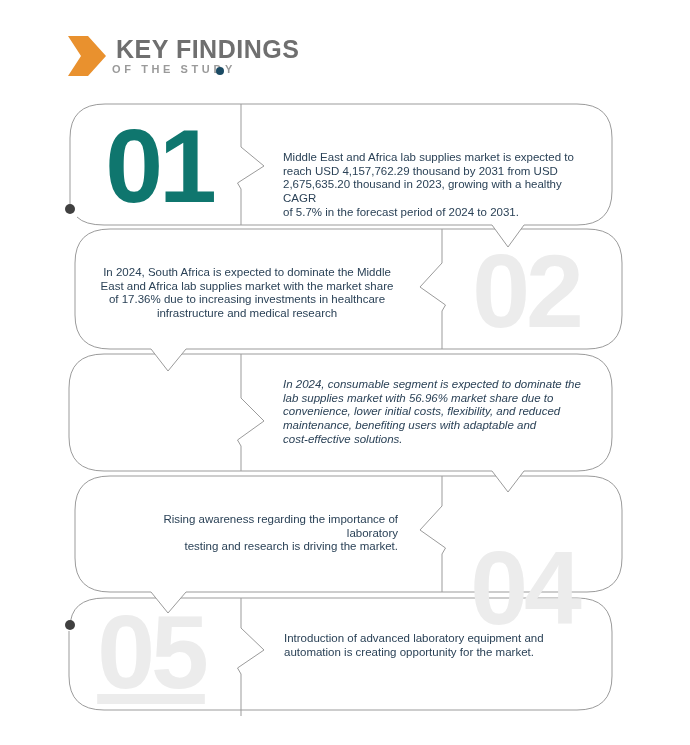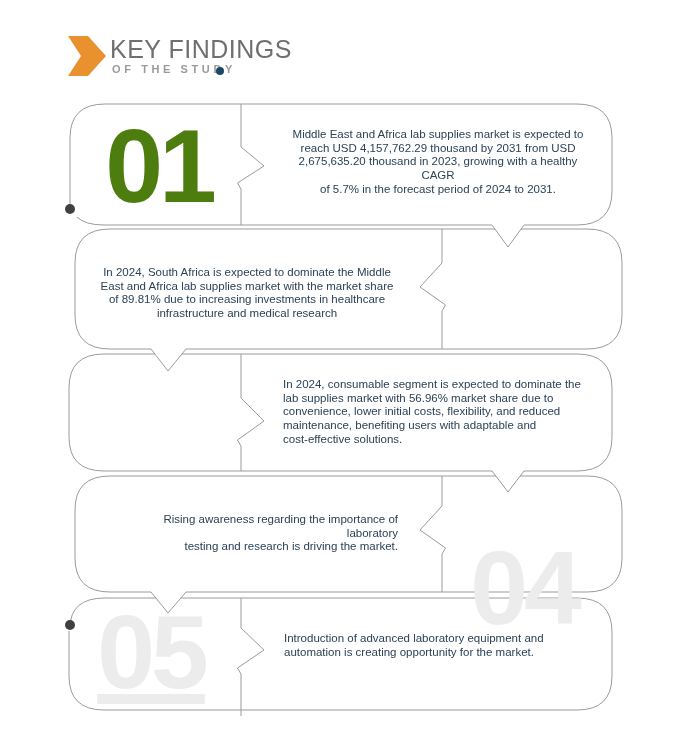--- a/index.html
+++ b/index.html
@@ -3,22 +3,22 @@
 <meta charset="utf-8">
 <style>
   html,body { margin:0; padding:0; background:#ffffff; }
   .stage {
     position:relative; width:690px; height:745px; background:#ffffff;
     font-family:"Liberation Sans", sans-serif; overflow:hidden;
   }
   
   .hdr-arrow { position:absolute; left:67px; top:34px; }
   .hdr-title {
-    position:absolute; left:110px; top:35px;
-    font-size:25px; font-weight:normal; letter-spacing:0.5px;
+    position:absolute; left:116px; top:35px;
+    font-size:25px; font-weight:bold; letter-spacing:0.5px;
   }
   .hdr-sub {
     position:absolute; left:112px; top:63px;
     font-size:11px; font-weight:bold; letter-spacing:3.6px;
   }
   .hdr-dot {
     position:absolute; left:216px; top:67px;
     width:8px; height:8px; border-radius:50%;
   }
   
@@ -31,21 +31,21 @@
   .n1 { left:96px;  top:116px; width:126px; height:100px; }
   .n2 { left:460px; top:241px; width:132px; height:100px; }
   .n3 { left:88px;  top:362px; width:126px; height:100px; }
   .n4 { left:458px; top:494px; width:132px; height:100px; }
   .n5 { left:88px;  top:602px; width:126px; height:100px;text-decoration:underline; }
   
   .txt {
     position:absolute; z-index:2; font-size:11.5px; line-height:13.7px;
     white-space:pre-line;
   }
-  .t1 { left:283px; top:128px; width:310px; text-align:center; }
+  .t1 { left:283px; top:151px; width:310px; text-align:left; }
   .t2 { left:97px;  top:266px; width:300px; text-align:center; }
   .t3 { left:283px; top:378px; width:320px; text-align:left; }
   .t4 { left:110px; top:513px; width:288px; text-align:right; }
   .t5 { left:284px; top:632px; width:300px; text-align:left; }
 </style>
 </head>
 <body>
 
 <div class="stage">
 
@@ -86,33 +86,34 @@
         <path d="M241,104 V147 L264,166 L237.5,183 L241,189 V225"></path>
       </g>
     </g>
 
     <g stroke="none" fill="#404040">
       <circle cx="70" cy="209" r="5"></circle>
       <circle cx="70" cy="625" r="5"></circle>
     </g>
   </svg>
 
-  <div class="num n1" style="color: #4d7c0f;">01</div>
+  <div class="num n1" style="color: #0f766e;">01</div>
+  <div class="num n2" style="color: rgb(236, 236, 236);">02</div>
   <div class="num n4" style="color: rgb(236, 236, 236); margin-top: 44px;">04</div>
   <div class="num n5" style="color: rgb(236, 236, 236);">05</div>
 
   <div class="txt t1" style="color: rgb(43, 66, 87);">Middle East and Africa lab supplies market is expected to
 reach USD 4,157,762.29 thousand by 2031 from USD
 2,675,635.20 thousand in 2023, growing with a healthy CAGR
 of 5.7% in the forecast period of 2024 to 2031.</div>
   <div class="txt t2" style="color: rgb(43, 66, 87);">In 2024, South Africa is expected to dominate the Middle
 East and Africa lab supplies market with the market share
-of 89.81% due to  increasing investments in healthcare
+of 17.36% due to  increasing investments in healthcare
 infrastructure and medical research</div>
-  <div class="txt t3" style="color: rgb(43, 66, 87);">In 2024, consumable segment is expected to dominate the
+  <div class="txt t3" style="color: rgb(43, 66, 87); font-style: italic;">In 2024, consumable segment is expected to dominate the
 lab supplies market with 56.96% market share due to
 convenience, lower initial costs, flexibility, and reduced
 maintenance, benefiting users with adaptable and
 cost-effective solutions.</div>
   <div class="txt t4" style="color: rgb(43, 66, 87);">Rising awareness regarding the importance of laboratory
 testing and research is driving the market.</div>
   <div class="txt t5" style="color: rgb(43, 66, 87);">Introduction of advanced laboratory equipment and
 automation is creating opportunity for the market.</div>
 
 </div>

